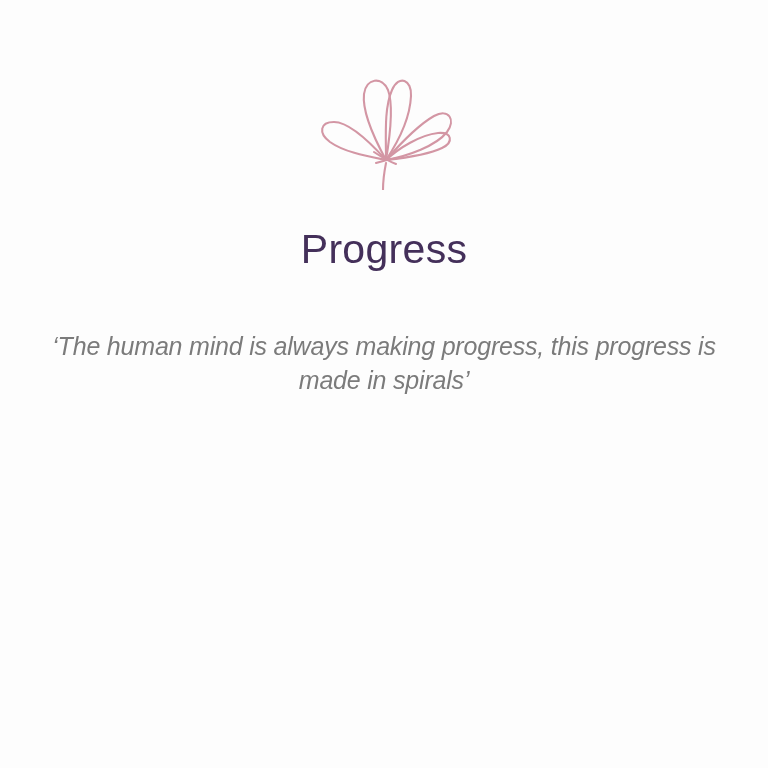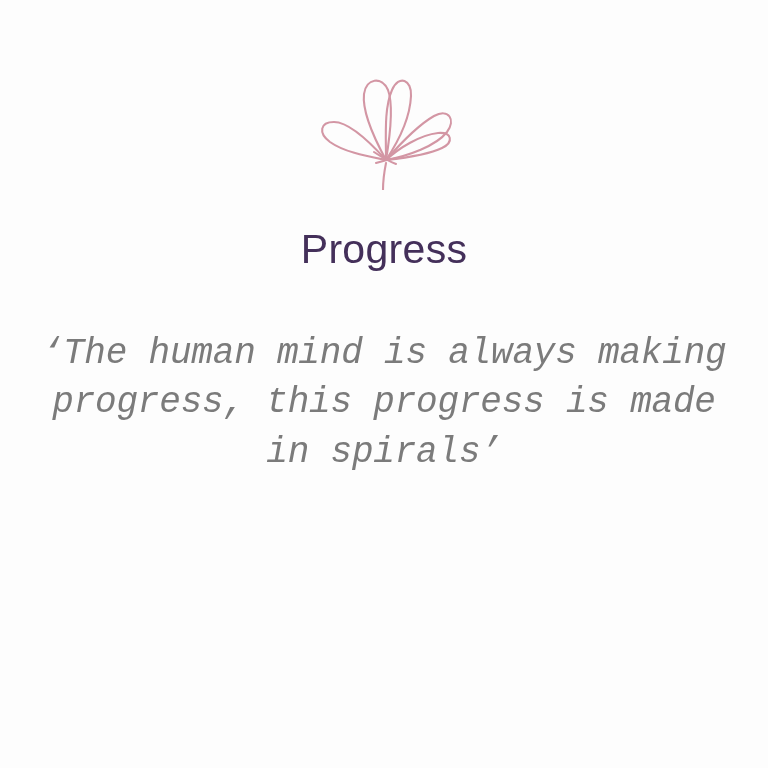--- a/index.html
+++ b/index.html
@@ -48,23 +48,23 @@
     letter-spacing: 0.3px;
     color: #44305a;
     text-align: center;
     line-height: 1.05;
   }
 
   
   .quote {
     margin-top: 30px;
     width: 690px;
-    font-family: Liberation Mono, monospace;
+    font-family: Liberation Sans, sans-serif;
     font-style: italic;
-    font-size: 36px;
+    font-size: 25px;
     font-weight: 400;
     color: #7b7b7b;
     text-align: center;
     line-height: 1.38;
     letter-spacing: -0.2px;
   }
 
   
   .body-text {
     margin-top: 42px;

